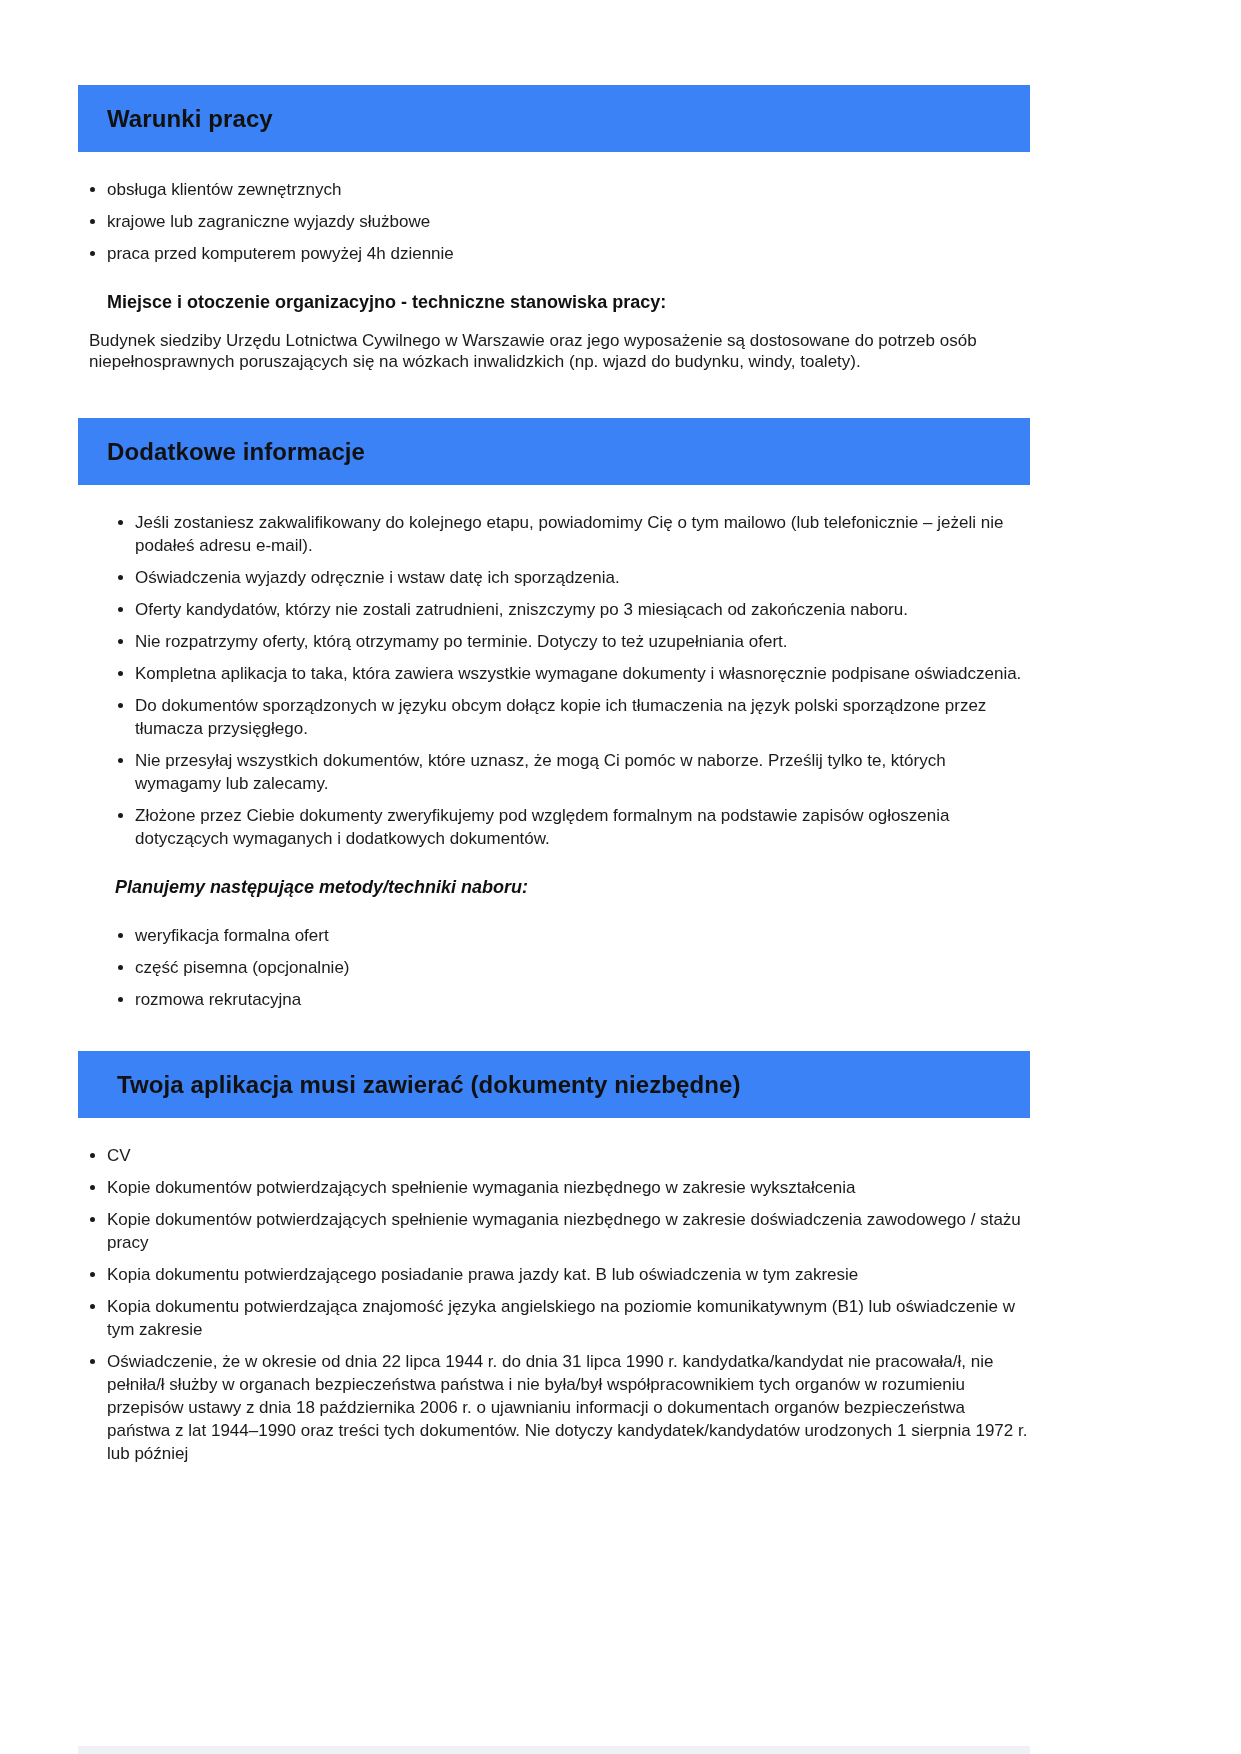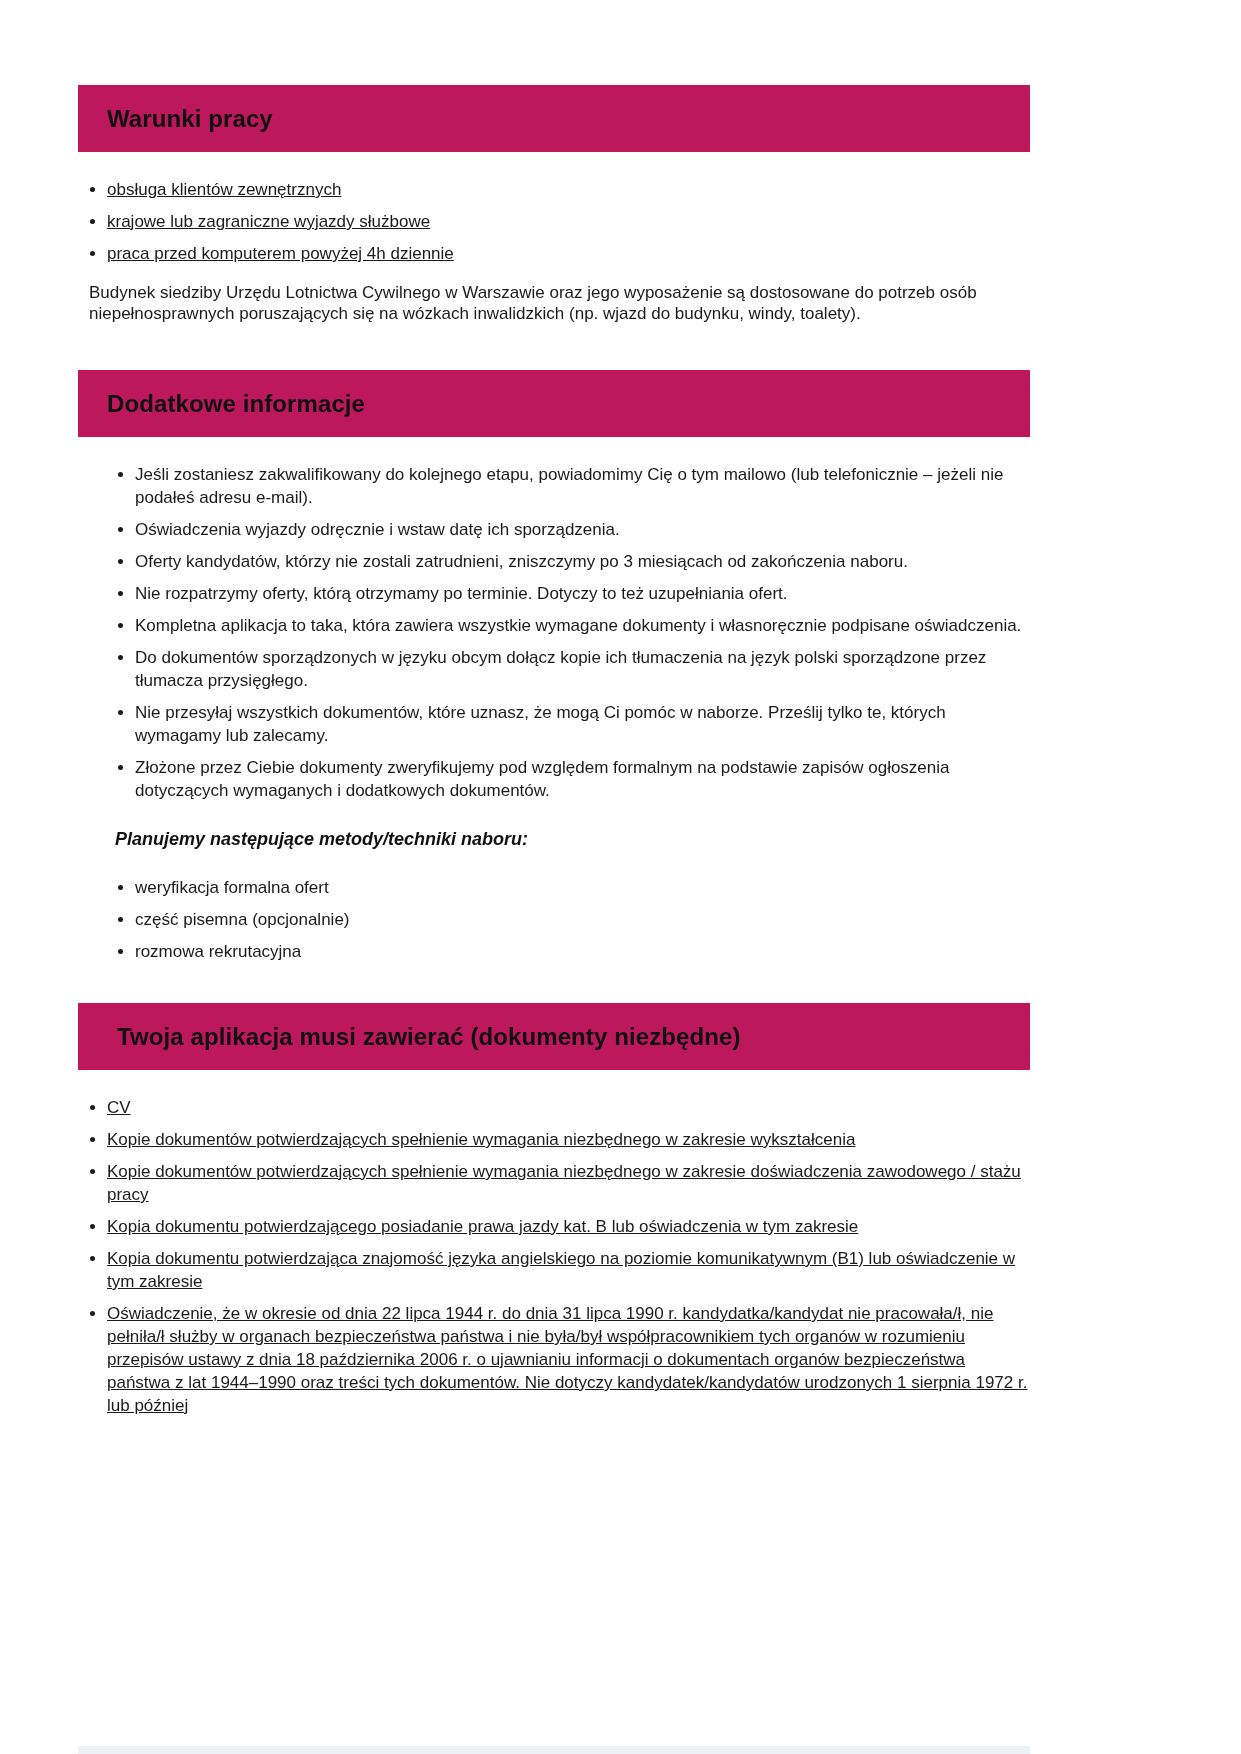--- a/index.html
+++ b/index.html
@@ -15,42 +15,42 @@
     height: 1754px;
     background: #ffffff;
     overflow: hidden;
   }
   .content {
     padding-top: 85px;
     margin-left: 78px;
     width: 952px;
   }
   .section-header {
-    background: #be185d;
+    background: #3b82f6;
     min-height: 67px;
     display: flex;
     align-items: center;
     padding: 14px 20px 14px 29px;
   }
   .section-title {
     font-size: 24px;
     font-weight: bold;
     color: #111111;
     letter-spacing: 0.1px;
   }
   ul.bullets {
     list-style: disc outside;
     margin-top: 26px;
   }
   ul.bullets li {
     font-size: 17px;
     line-height: 23px;
     margin-bottom: 9px;
   }
-  ul.level-1 { padding-left: 29px; text-decoration: underline; }   
+  ul.level-1 { padding-left: 29px; }   
   ul.level-2 { padding-left: 57px; }   
   .subheading {
     font-size: 18px;
     font-weight: bold;
     color: #111111;
     margin-top: 27px;
     margin-left: 29px;
   }
   .subheading.inner { margin-left: 37px; font-style: italic; }
   .para {
@@ -80,20 +80,21 @@
 
     <section>
       <header class="section-header">
         <h2 class="section-title">Warunki pracy</h2>
       </header>
       <ul class="bullets level-1">
         <li>obsługa klientów zewnętrznych</li>
         <li>krajowe lub zagraniczne wyjazdy służbowe</li>
         <li>praca przed komputerem powyżej 4h dziennie</li>
       </ul>
+      <h3 class="subheading">Miejsce i otoczenie organizacyjno - techniczne stanowiska pracy:</h3>
       <p class="para">Budynek siedziby Urzędu Lotnictwa Cywilnego w Warszawie oraz jego wyposażenie są dostosowane do potrzeb osób niepełnosprawnych poruszających się na wózkach inwalidzkich (np. wjazd do budynku, windy, toalety).</p>
     </section>
 
     <section>
       <header class="section-header gap-before-header">
         <h2 class="section-title">Dodatkowe informacje</h2>
       </header>
       <ul class="bullets level-2">
         <li>Jeśli zostaniesz zakwalifikowany do kolejnego etapu, powiadomimy Cię o tym mailowo (lub telefonicznie – jeżeli nie podałeś adresu e-mail).</li>
         <li>Oświadczenia wyjazdy odręcznie i wstaw datę ich sporządzenia.</li>

